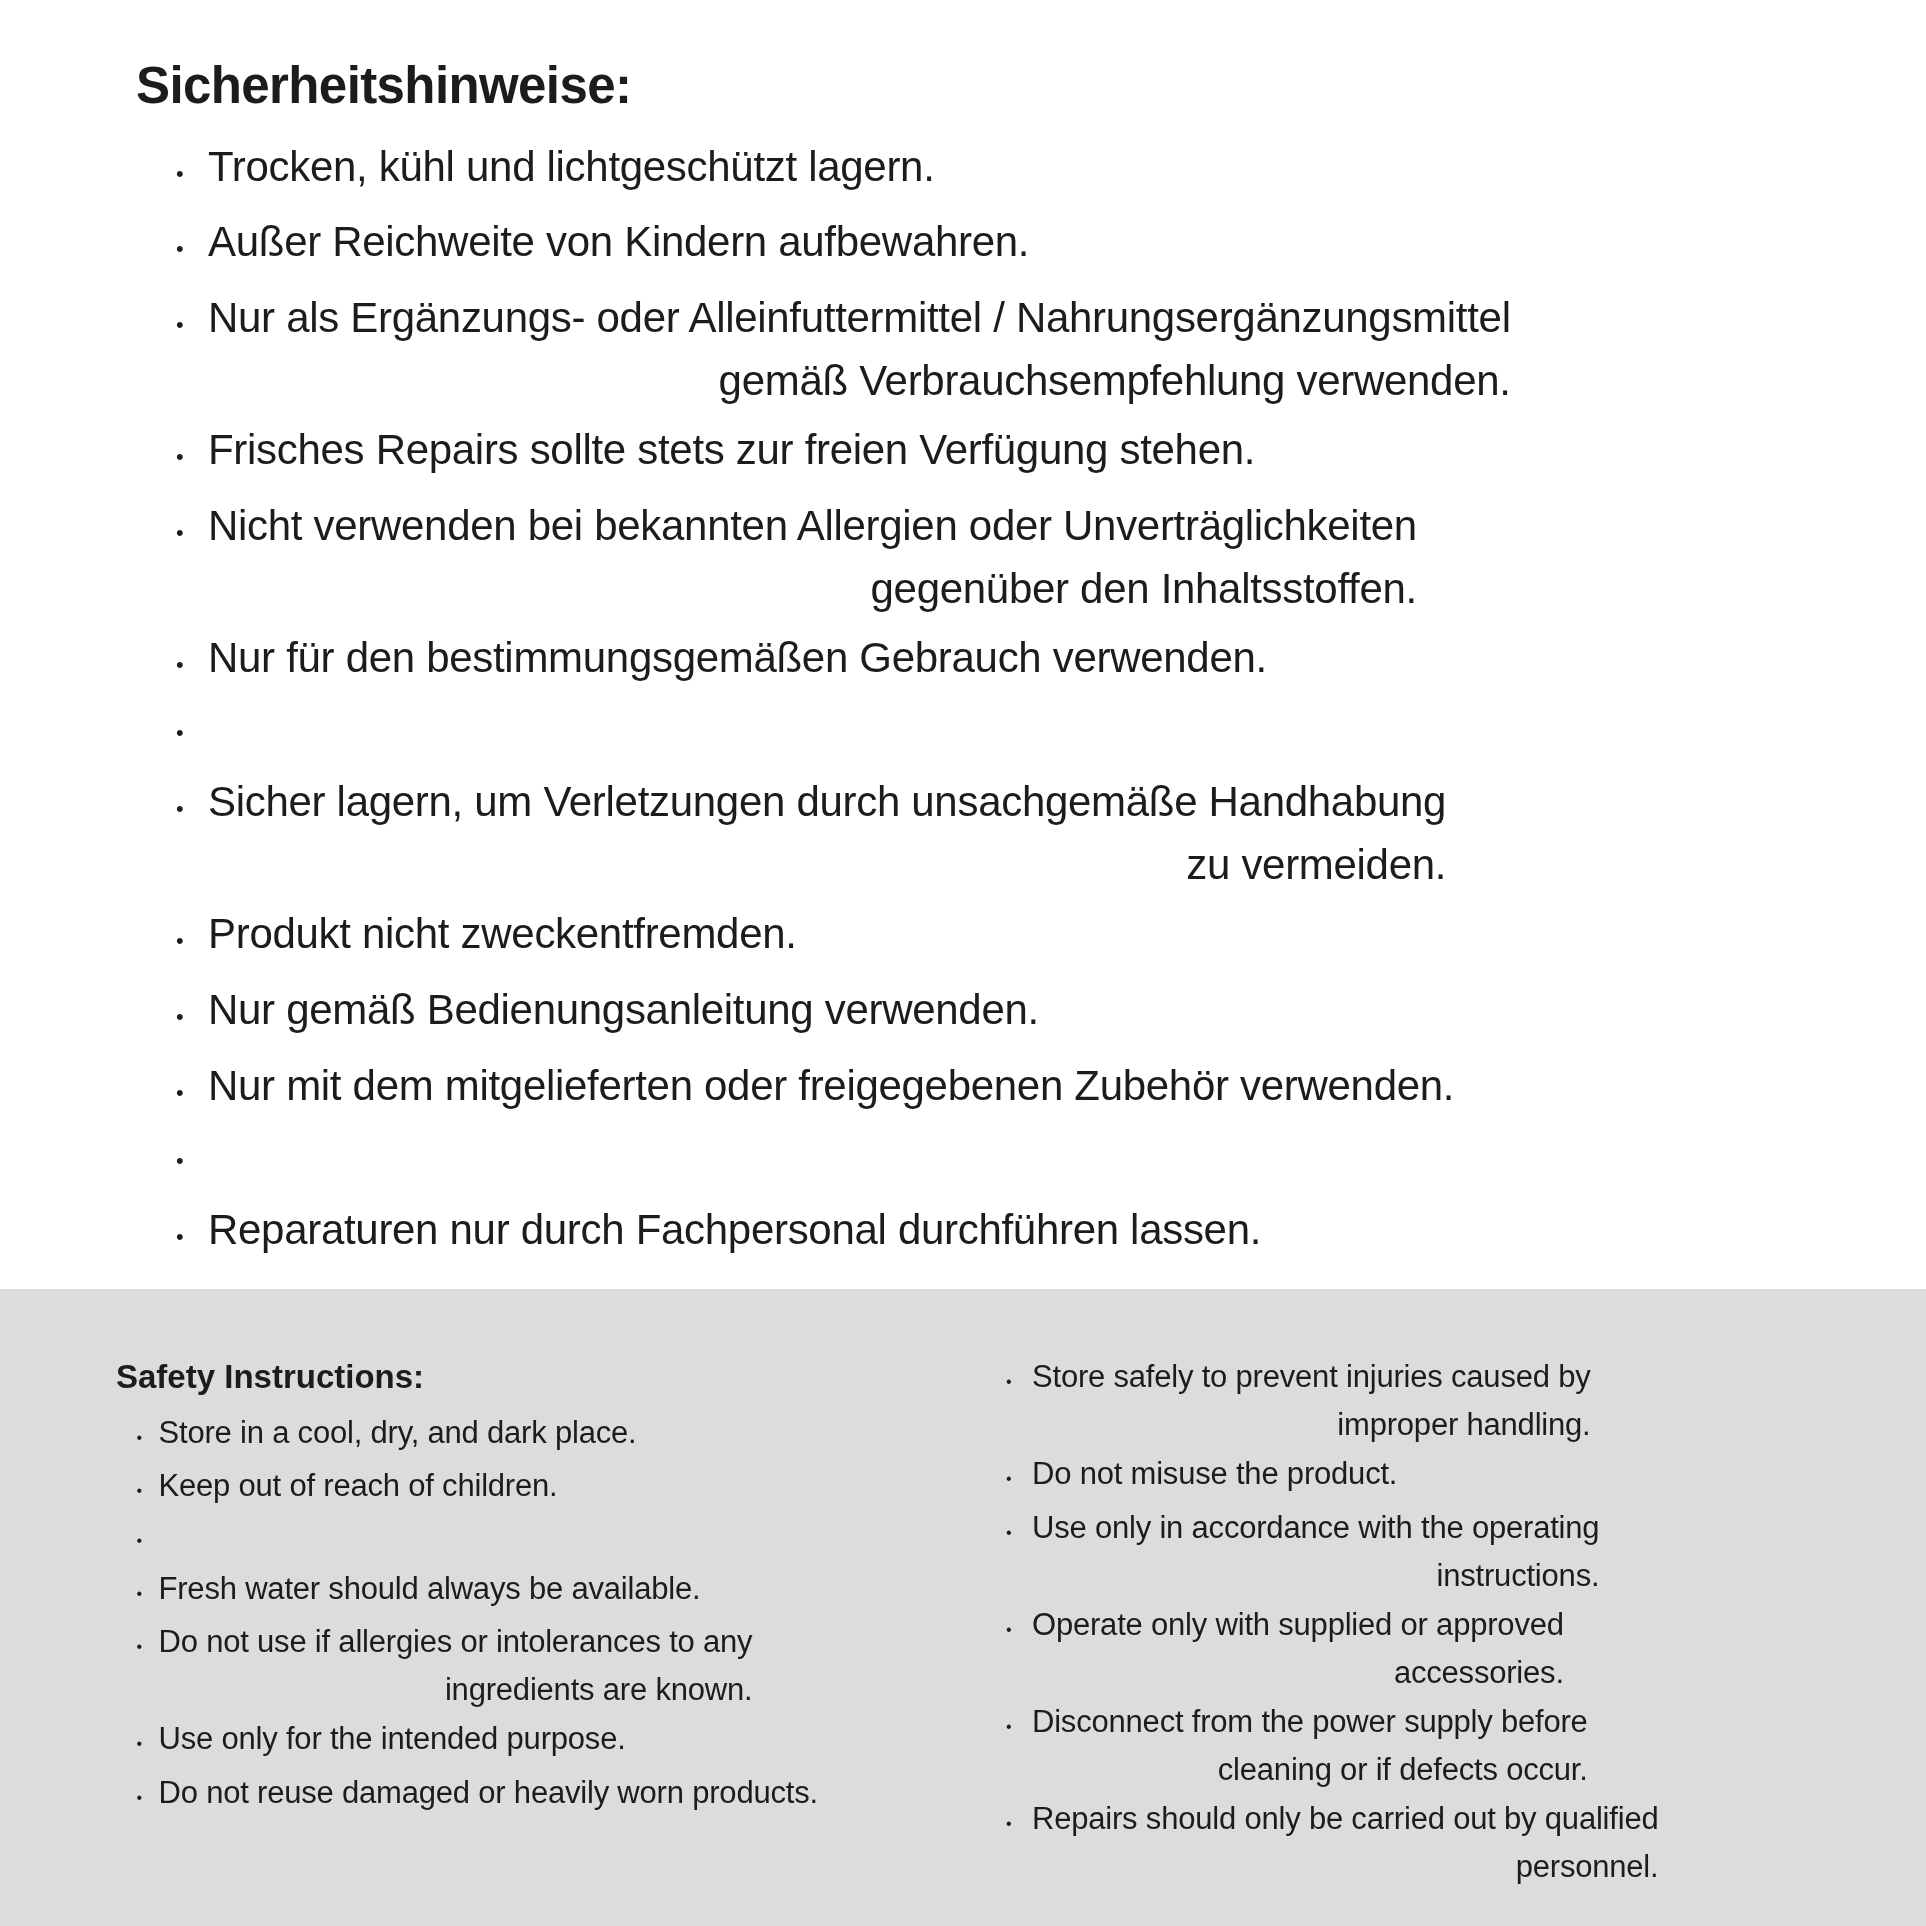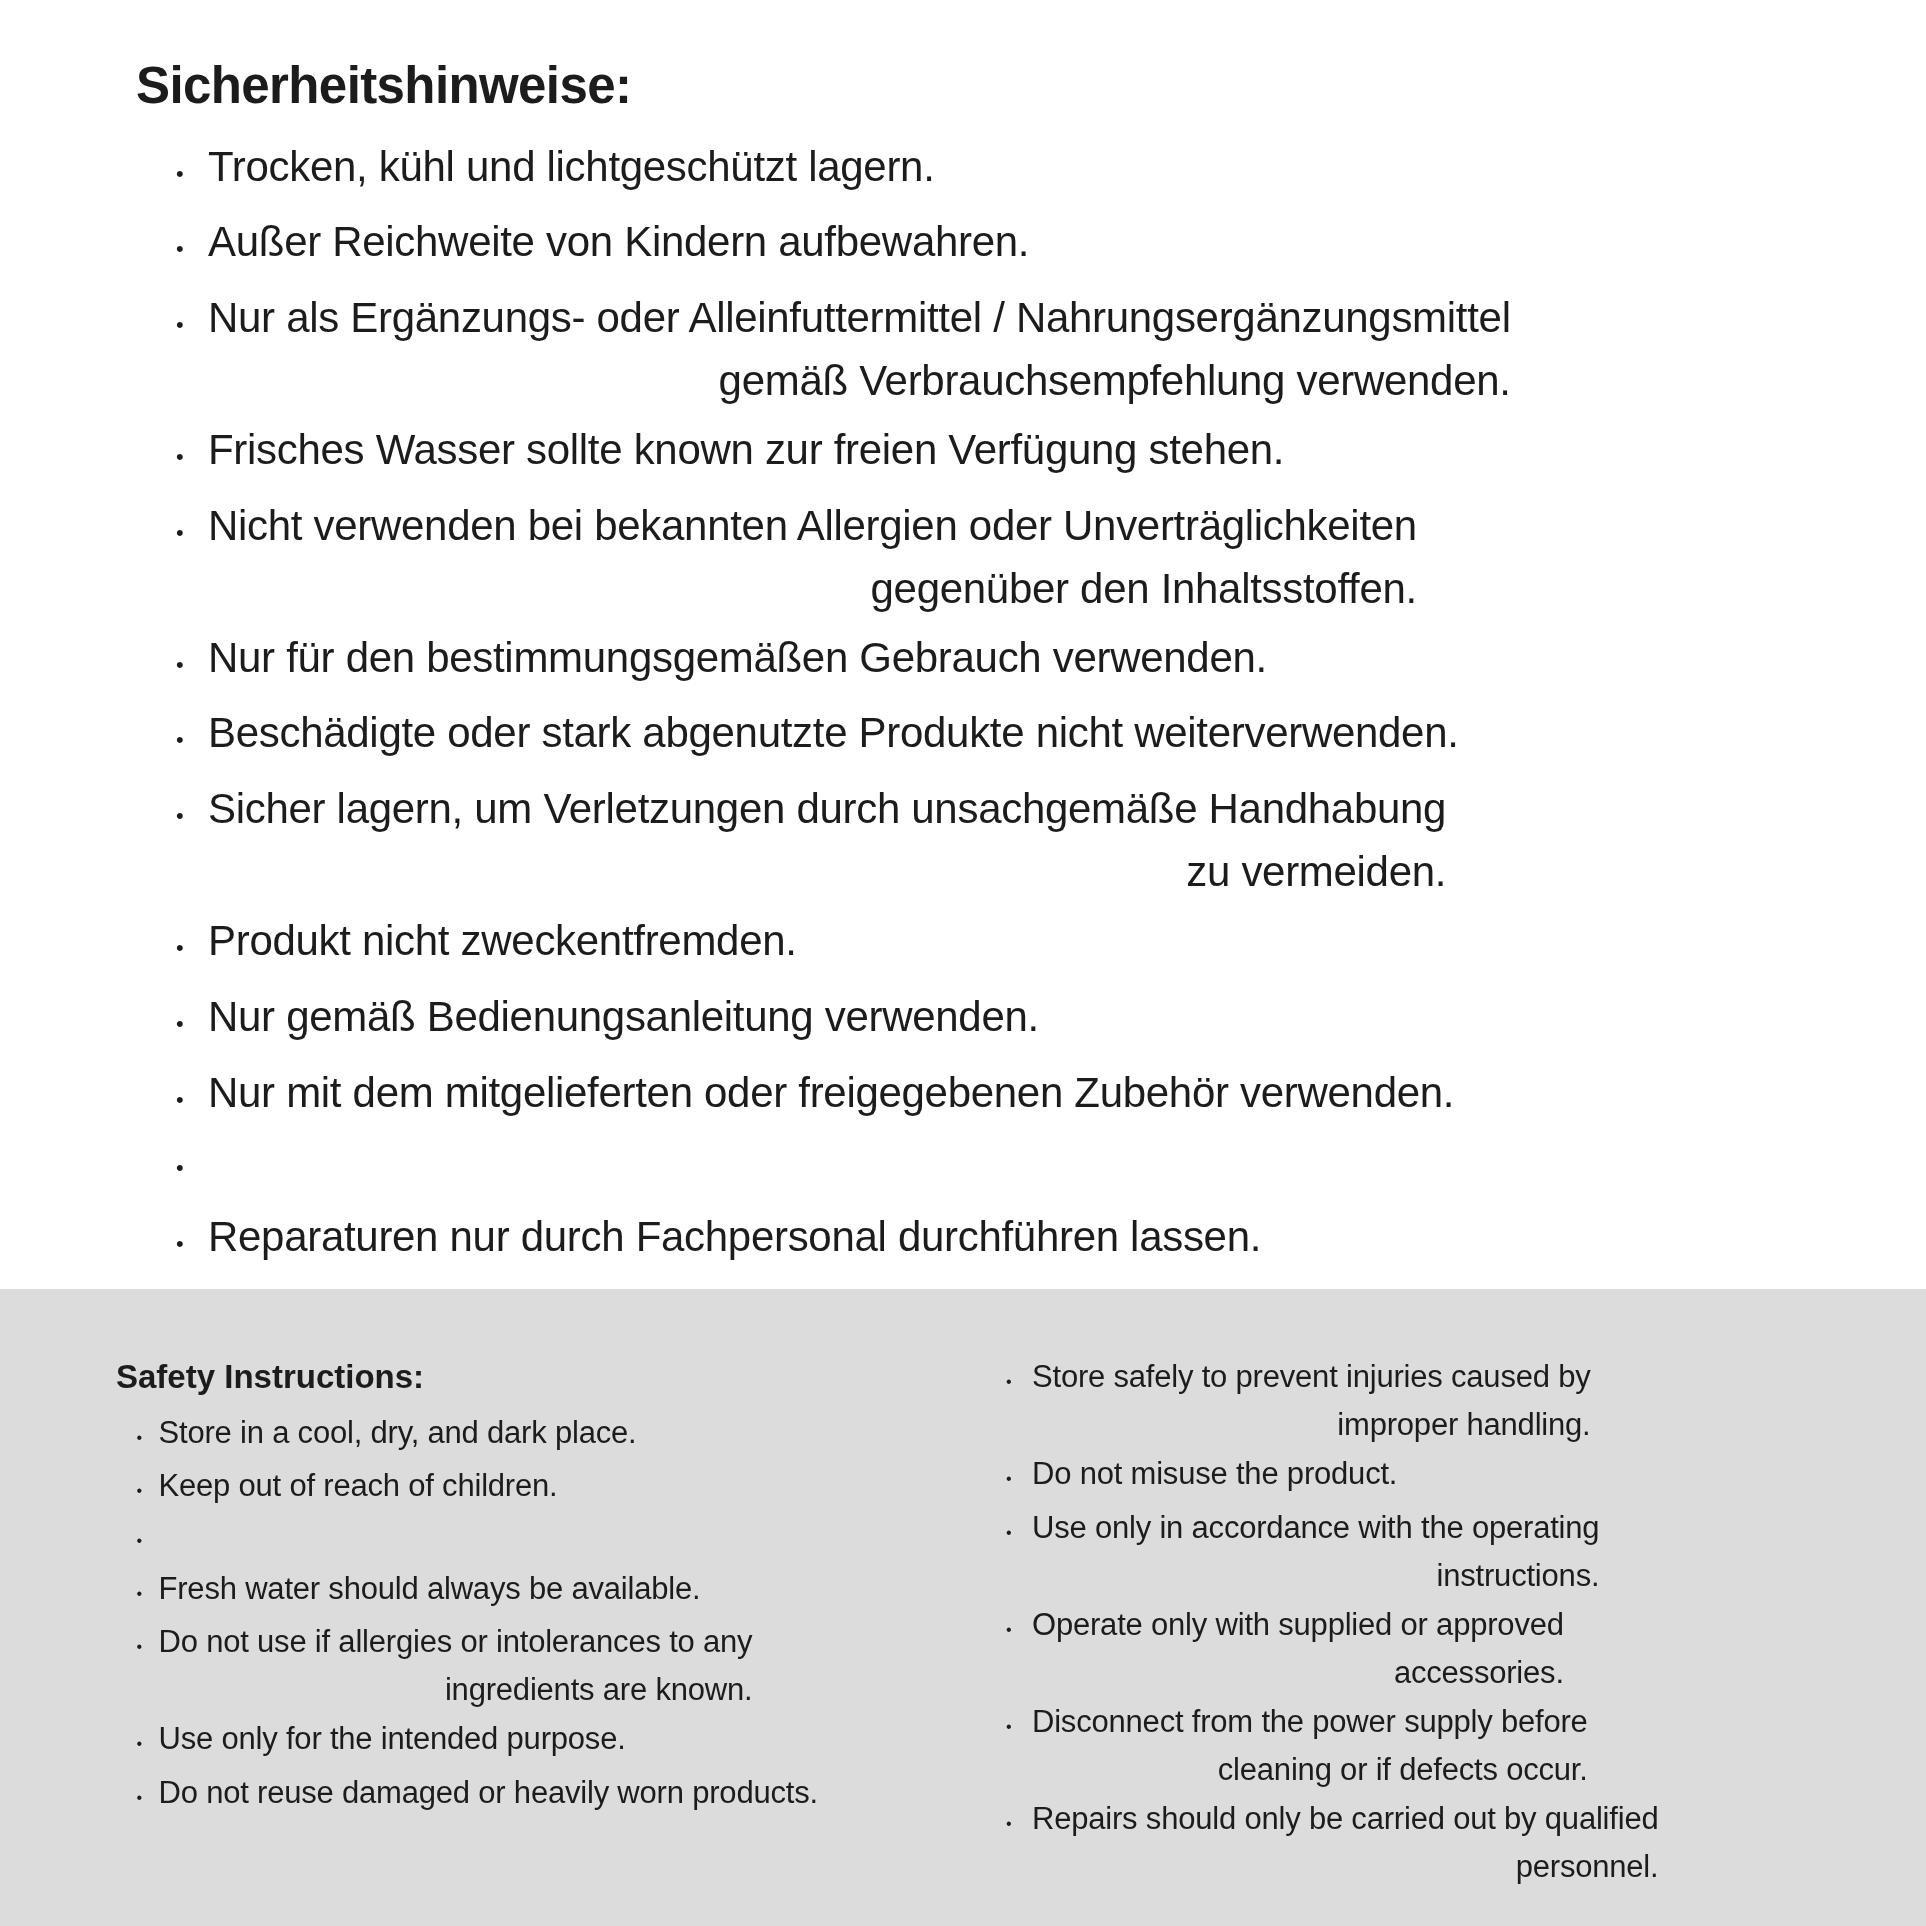--- a/index.html
+++ b/index.html
@@ -105,34 +105,33 @@
         <span class="bullet-dot">•</span>
         <span class="bullet-text">Außer Reichweite von Kindern aufbewahren.</span>
       </li>
     <li class="bullet-item">
         <span class="bullet-dot">•</span>
         <span class="bullet-text">Nur als Ergänzungs- oder Alleinfuttermittel / Nahrungsergänzungsmittel
 gemäß Verbrauchsempfehlung verwenden.</span>
       </li>
     <li class="bullet-item">
         <span class="bullet-dot">•</span>
-        <span class="bullet-text">Frisches Wasser sollte known zur freien Verfügung stehen.</span>
+        <span class="bullet-text">Frisches Repairs sollte stets zur freien Verfügung stehen.</span>
       </li>
     <li class="bullet-item">
         <span class="bullet-dot">•</span>
         <span class="bullet-text">Nicht verwenden bei bekannten Allergien oder Unverträglichkeiten
 gegenüber den Inhaltsstoffen.</span>
       </li>
     <li class="bullet-item">
         <span class="bullet-dot">•</span>
         <span class="bullet-text">Nur für den bestimmungsgemäßen Gebrauch verwenden.</span>
       </li>
     <li class="bullet-item">
         <span class="bullet-dot">•</span>
-        <span class="bullet-text">Beschädigte oder stark abgenutzte Produkte nicht weiterverwenden.</span>
       </li>
     <li class="bullet-item">
         <span class="bullet-dot">•</span>
         <span class="bullet-text">Sicher lagern, um Verletzungen durch unsachgemäße Handhabung
 zu vermeiden.</span>
       </li>
     <li class="bullet-item">
         <span class="bullet-dot">•</span>
         <span class="bullet-text">Produkt nicht zweckentfremden.</span>
       </li>

